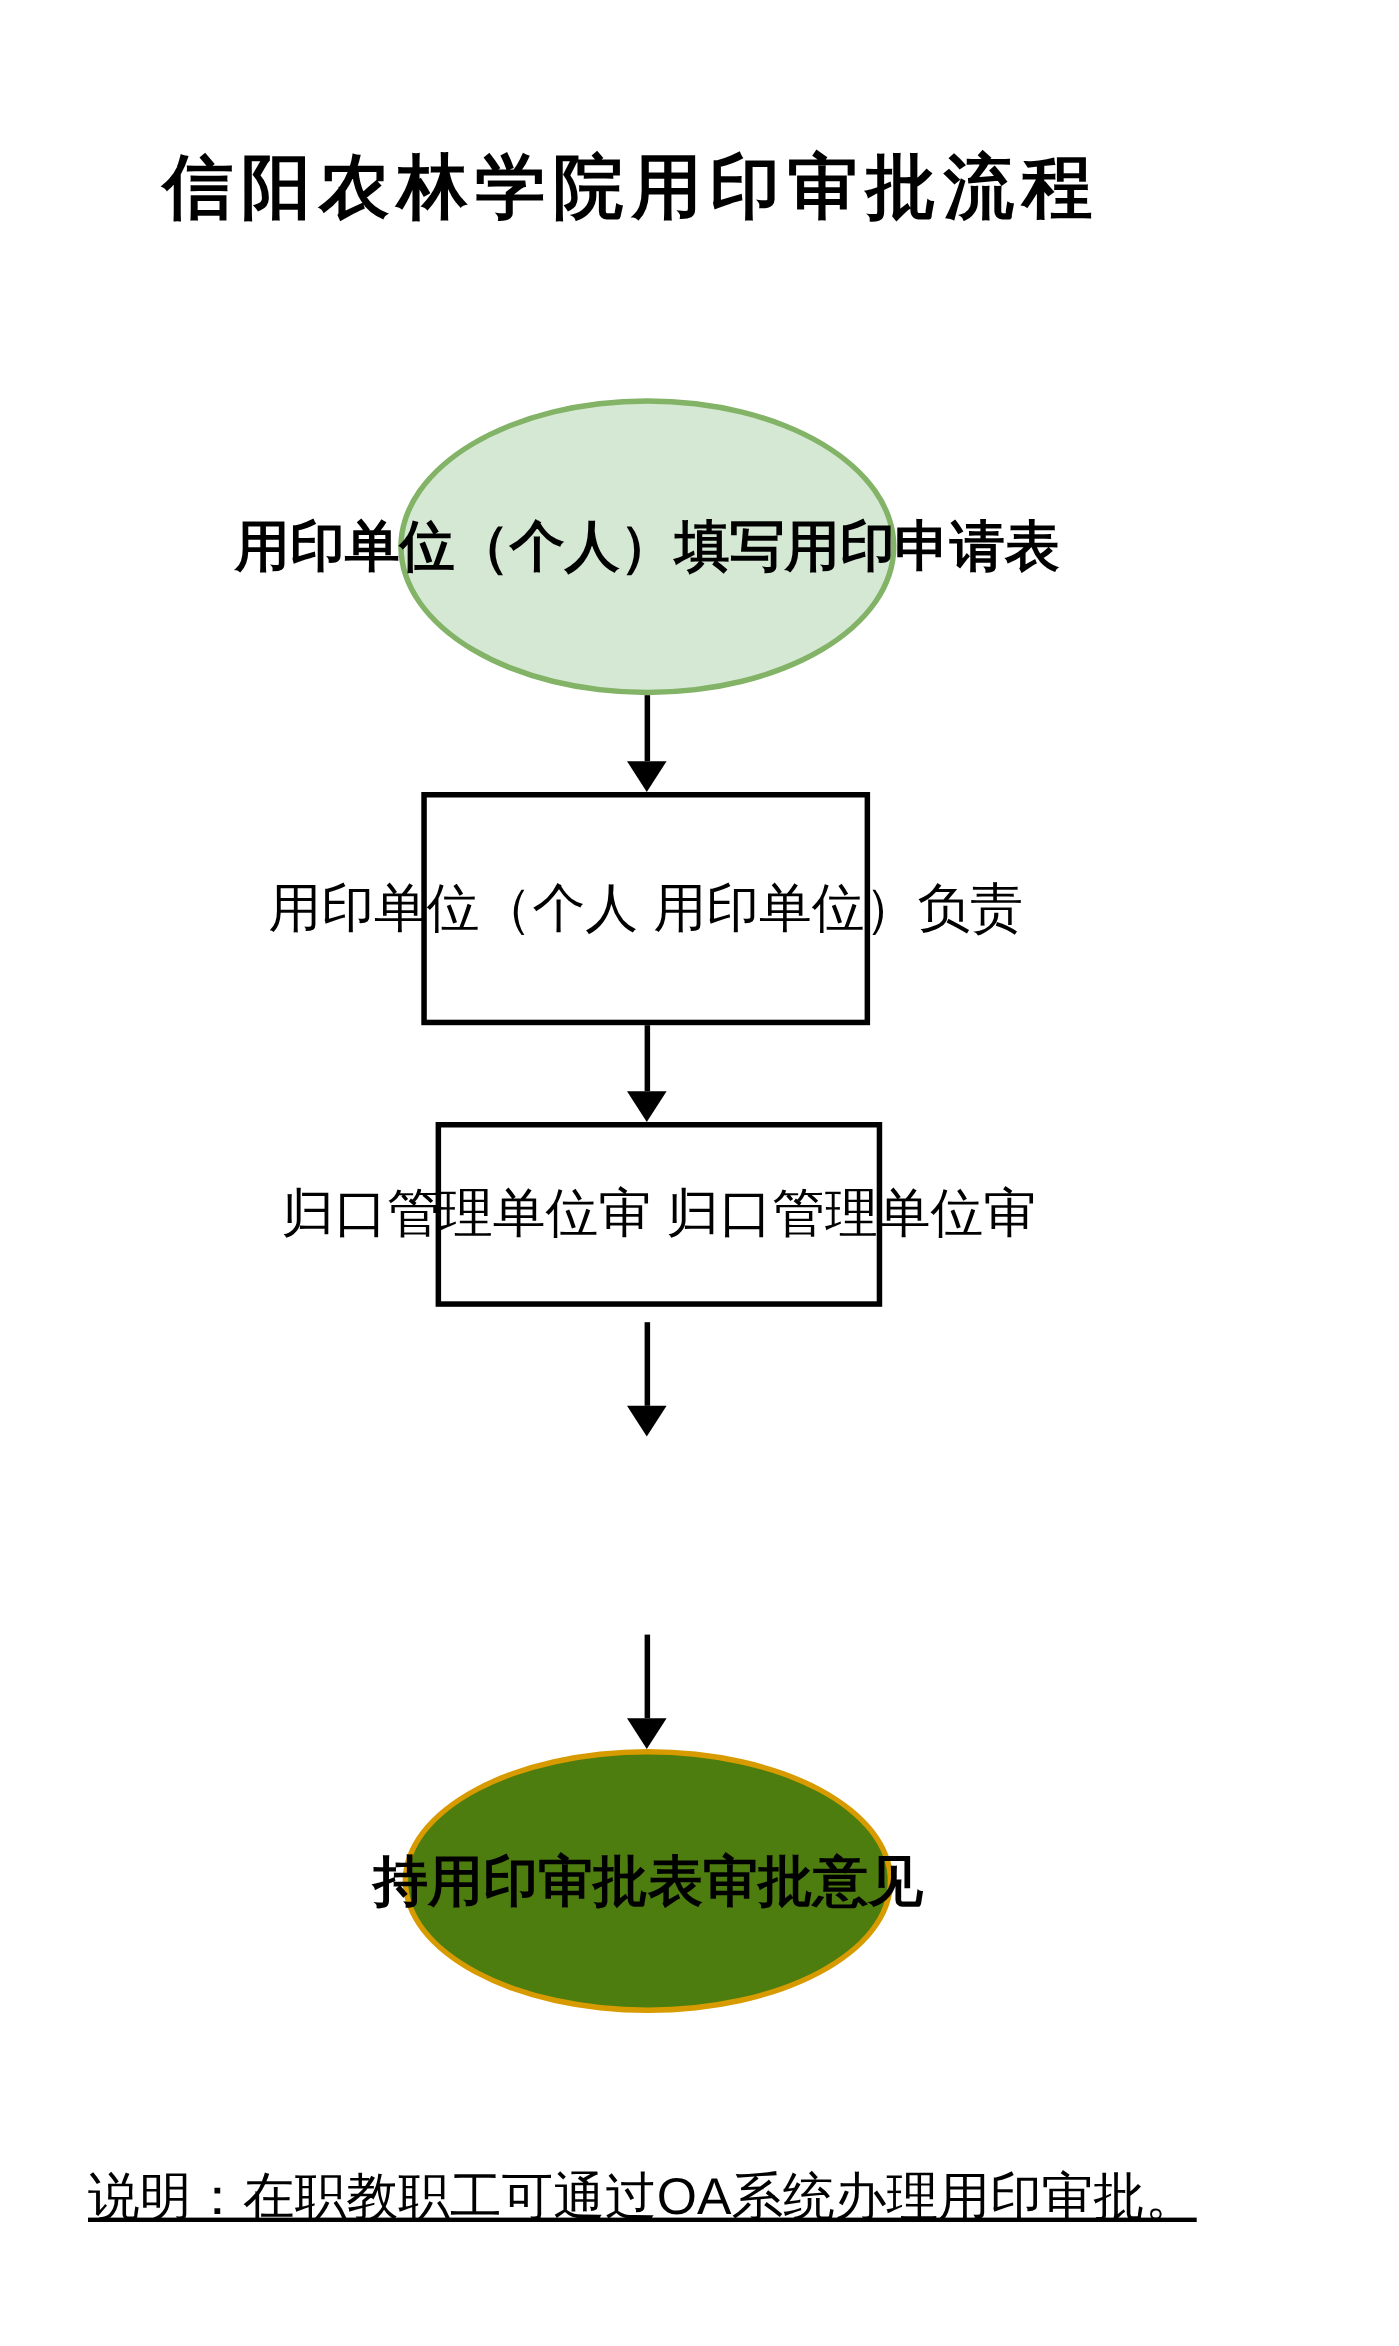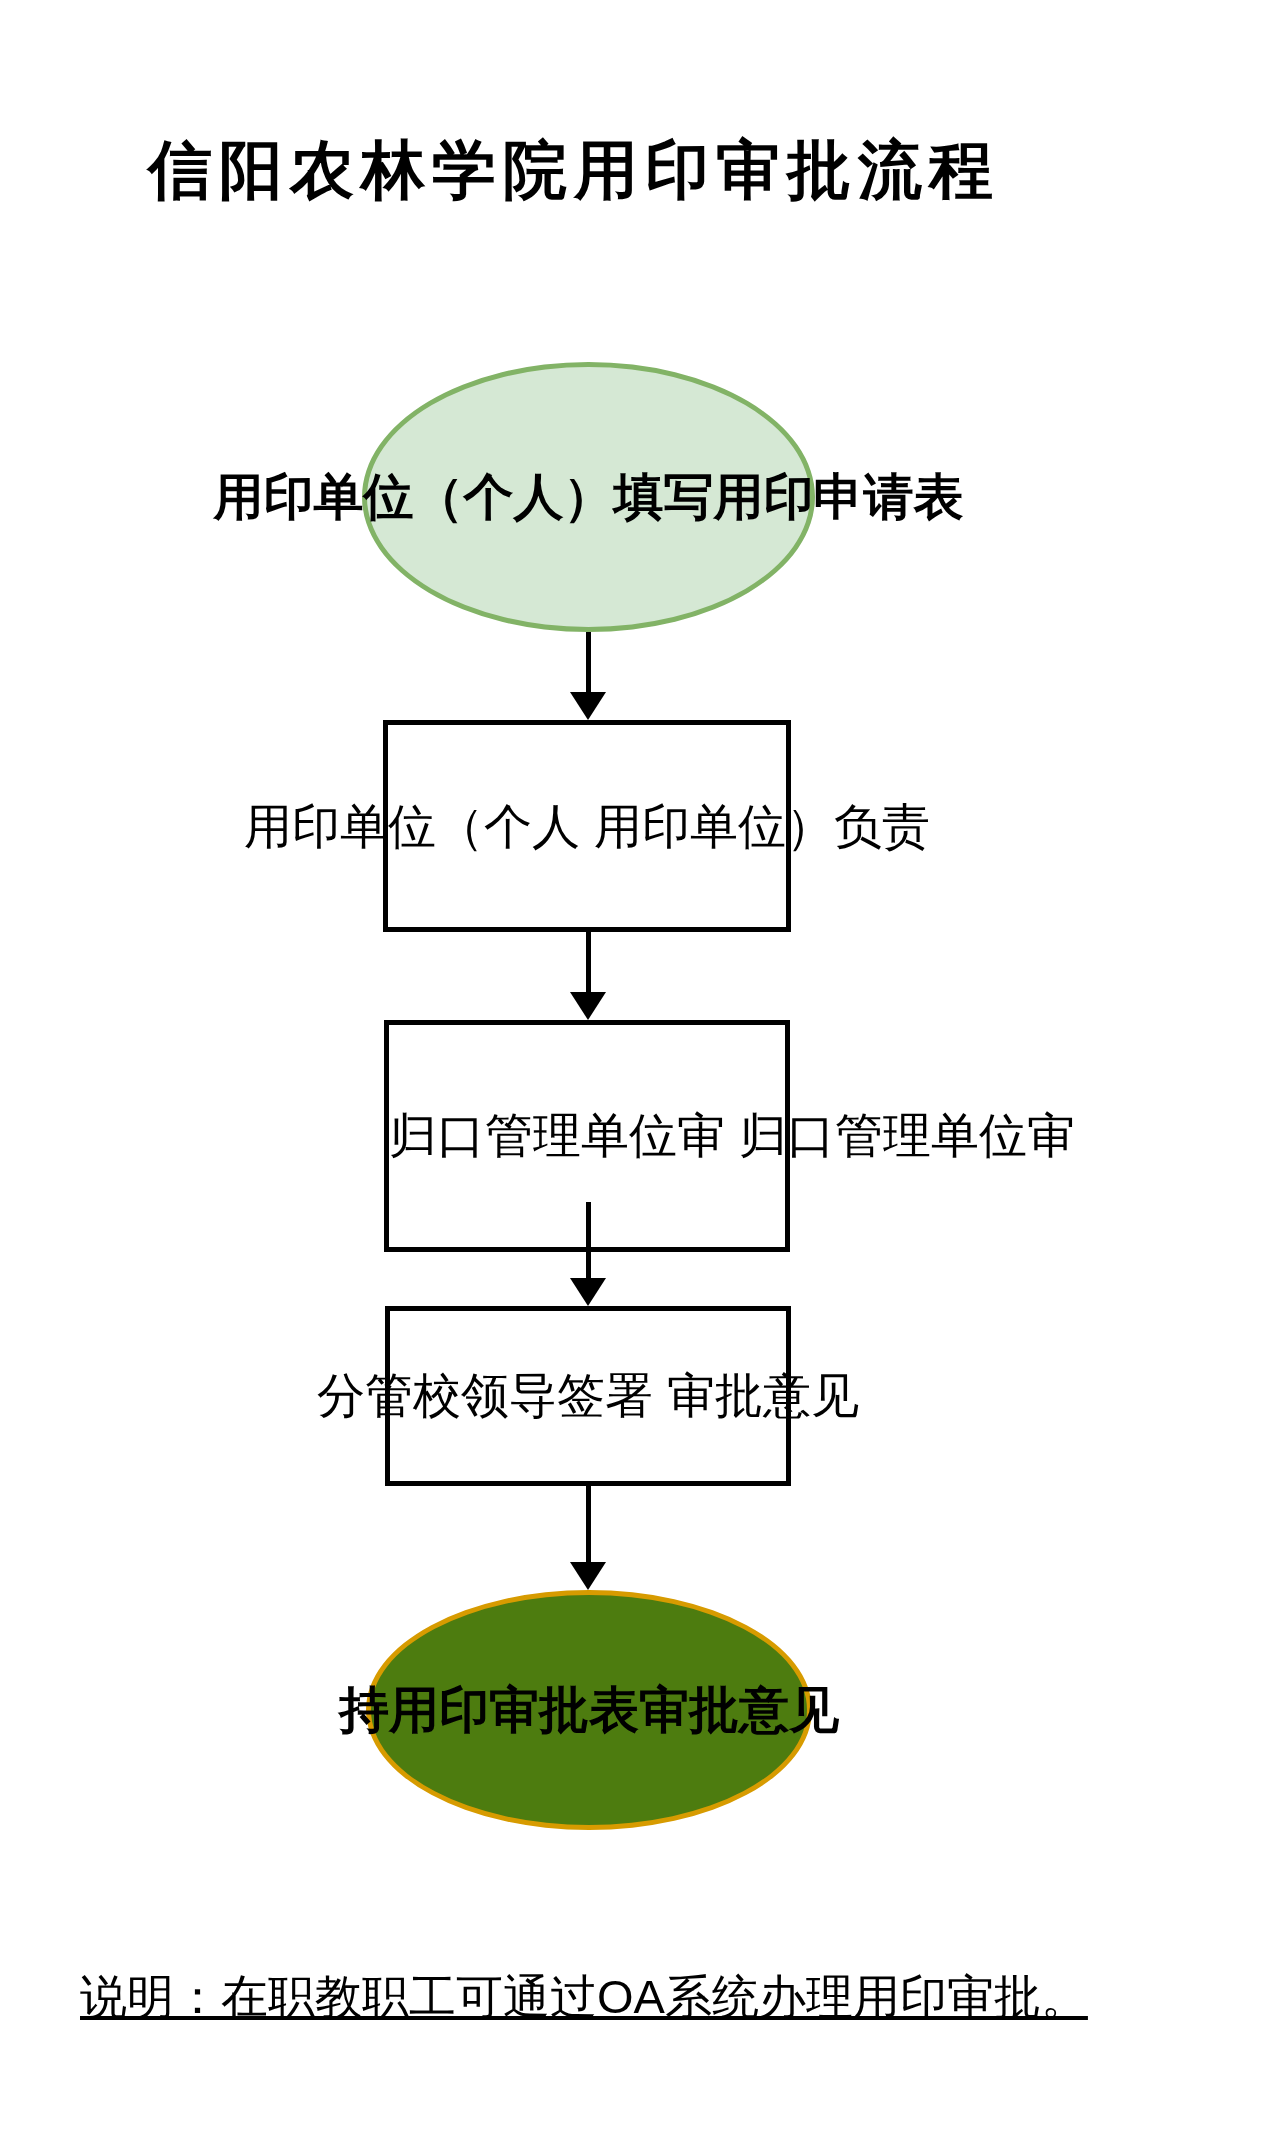--- a/index.html
+++ b/index.html
@@ -49,21 +49,21 @@
   }
 
   .node.rect {
     background: #ffffff;
     border: 5px solid #000000;
     font-size: 48px;
     font-weight: 400;
     gap: 14px;
   }
   .node.step1 { left: 383px; top: 720px;  width: 408px; height: 212px; line-height: 63px; }
-  .node.step2 { left: 384px; top: 1020px; width: 406px; height: 232px; line-height: 64px; justify-content: space-between; }
+  .node.step2 { left: 396px; top: 1020px; width: 406px; height: 168px; line-height: 64px; }
   .node.step3 { left: 385px; top: 1306px; width: 406px; height: 180px; line-height: 64px; }
 
   .arrow {
     position: absolute;
     left: 570px;
     width: 36px;
     display: flex;
     flex-direction: column;
     align-items: center;
   }
@@ -118,24 +118,20 @@
   <div class="node rect step2">
     <span class="line">归口管理单位审</span>
     <span class="line">归口管理单位审</span>
   </div>
 
   <div class="arrow a3">
     <span class="shaft"></span>
     <span class="head"></span>
   </div>
 
-  <div class="node rect step3">
-    <span class="line">分管校领导签署</span>
-    <span class="line">审批意见</span>
-  </div>
 
   <div class="arrow a4">
     <span class="shaft"></span>
     <span class="head"></span>
   </div>
 
   <div class="node ellipse end">
     <span class="line">持用印审批表</span>
     <span class="line">审批意见</span>
   </div>

